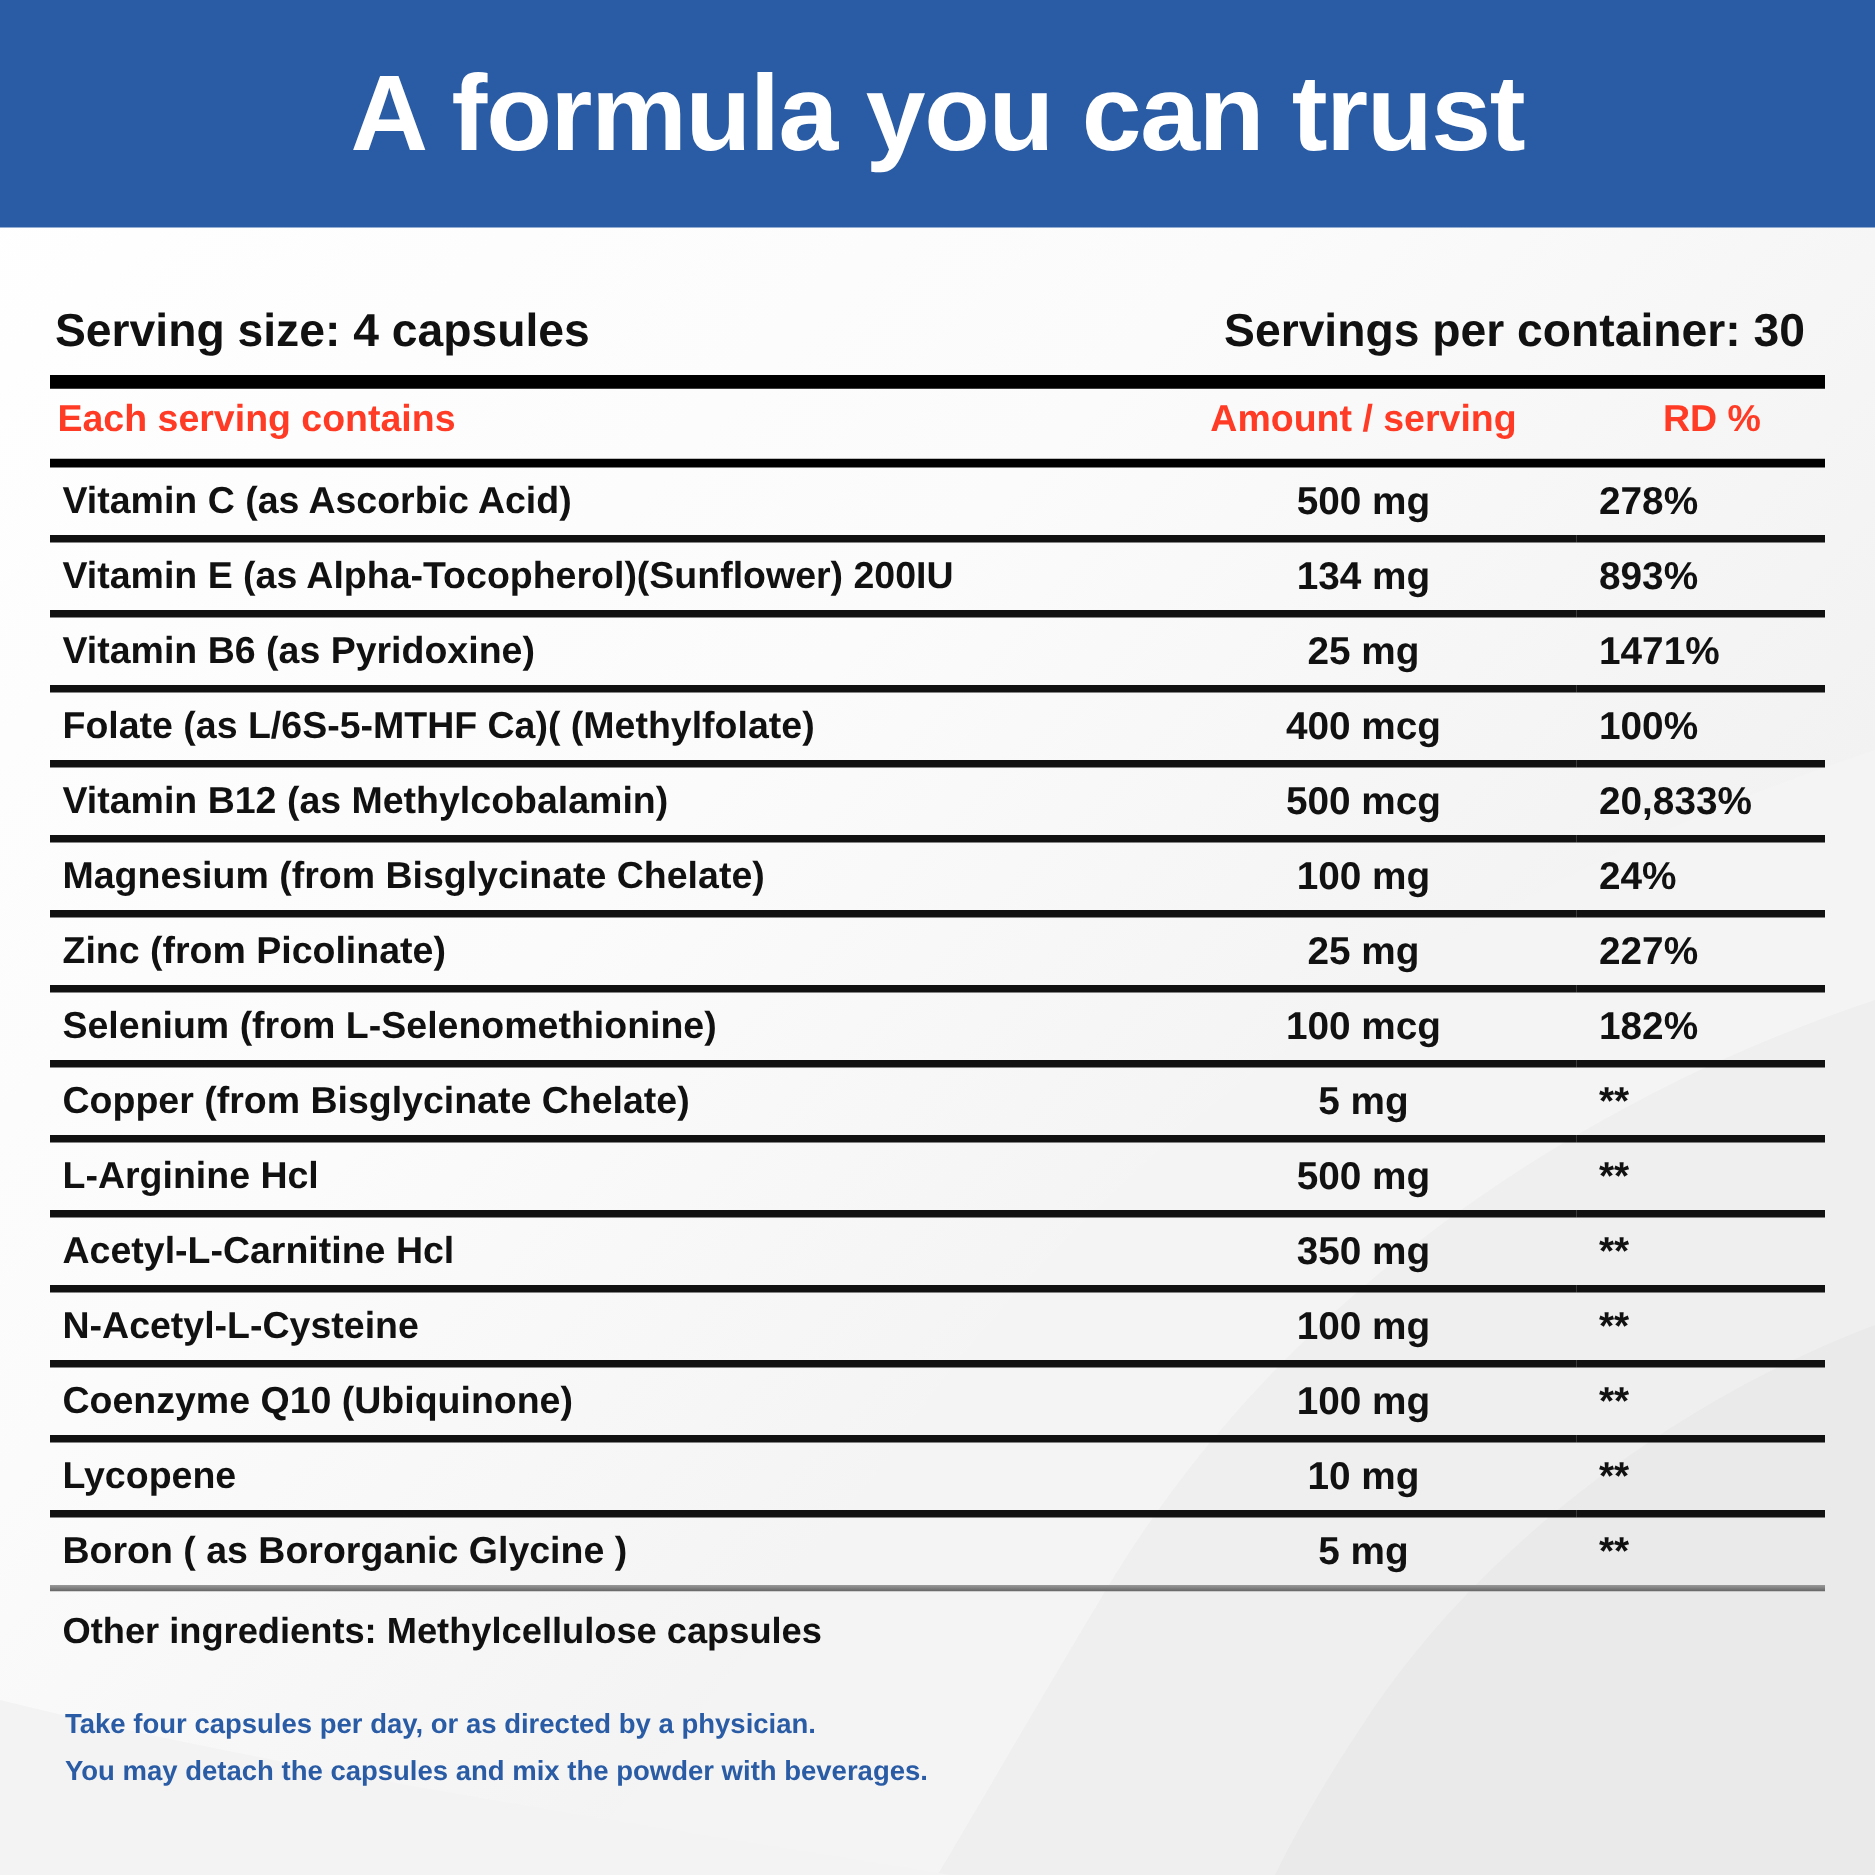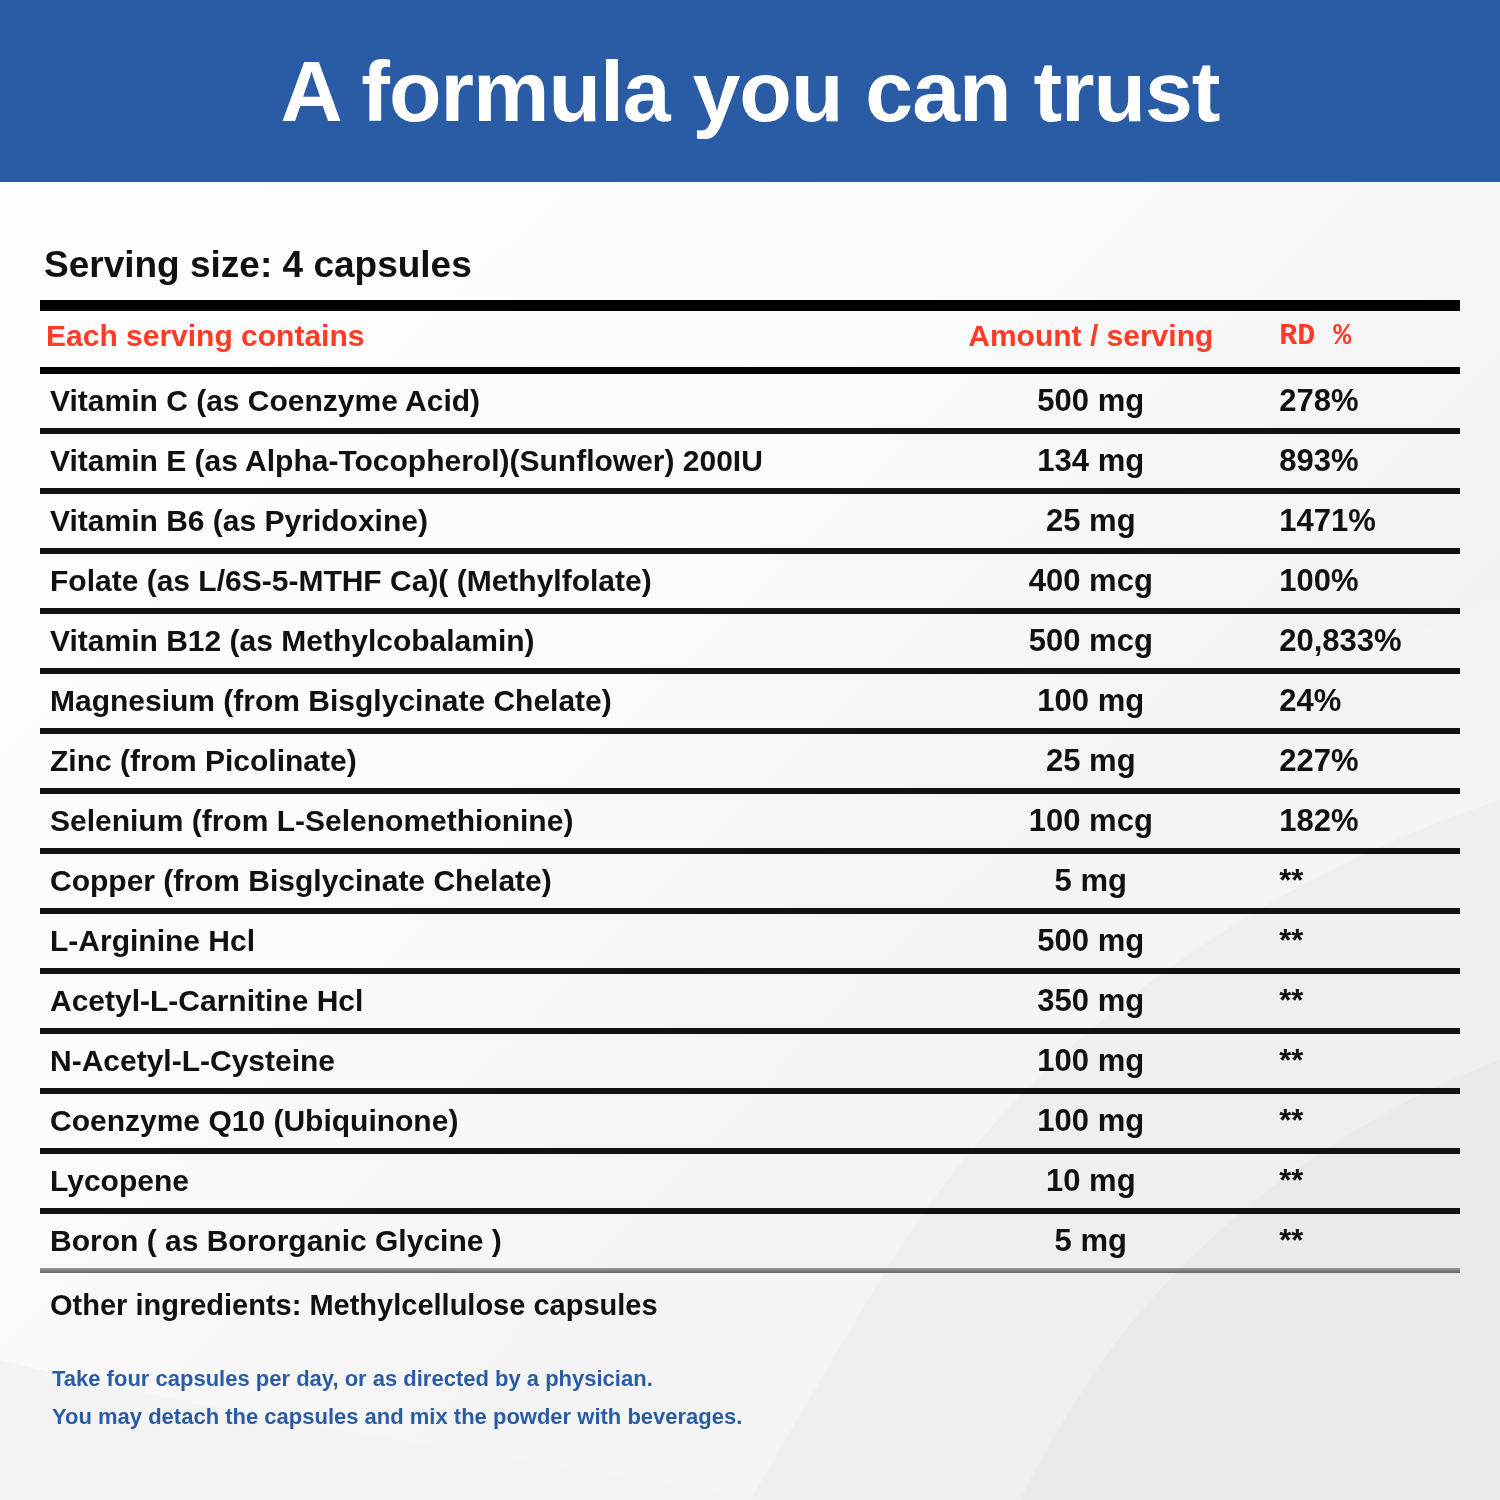--- a/index.html
+++ b/index.html
@@ -89,23 +89,22 @@
     font-weight: bold;
     color: #ff3b25;
     text-align: left;
     padding: 8px 0 8px 6px;
   }
   table.facts th.amt {
     text-align: center;
     padding-left: 0;
   }
   table.facts th.rd {
-    text-align: left;
+    text-align: center;
     padding-left: 18px;
-    font-family: Liberation Mono, monospace;
   }
   table.facts td {
     font-size: 30px;
     font-weight: bold;
     color: #111111;
     padding: 9px 0 9px 10px;
     border-top: 6px solid;
     border-image: linear-gradient(to bottom, #8e8e8e, #6a6a6a) 1;
   }
   table.facts tbody tr:first-child td {
@@ -157,20 +156,21 @@
   </svg>
 
   <div class="header">
     <h1>A formula you can trust</h1>
   </div>
 
   <div class="content">
 
     <div class="serving-row">
       <div class="cell">Serving size: 4 capsules</div>
+      <div class="cell">Servings per container: 30</div>
     </div>
 
     <div class="rule-thick"></div>
 
     <table class="facts">
       <colgroup>
         <col class="c-name">
         <col class="c-amt">
         <col class="c-rd">
       </colgroup>
@@ -186,21 +186,21 @@
     <div class="rule-med"></div>
 
     <table class="facts">
       <colgroup>
         <col class="c-name">
         <col class="c-amt">
         <col class="c-rd">
       </colgroup>
       <tbody>
         <tr>
-          <td>Vitamin C (as Coenzyme Acid)</td>
+          <td>Vitamin C (as Ascorbic Acid)</td>
           <td class="amt">500 mg</td>
           <td class="rd">278%</td>
         </tr>
         <tr>
           <td>Vitamin E (as Alpha-Tocopherol)(Sunflower) 200IU</td>
           <td class="amt">134 mg</td>
           <td class="rd">893%</td>
         </tr>
         <tr>
           <td>Vitamin B6 (as Pyridoxine)</td>

